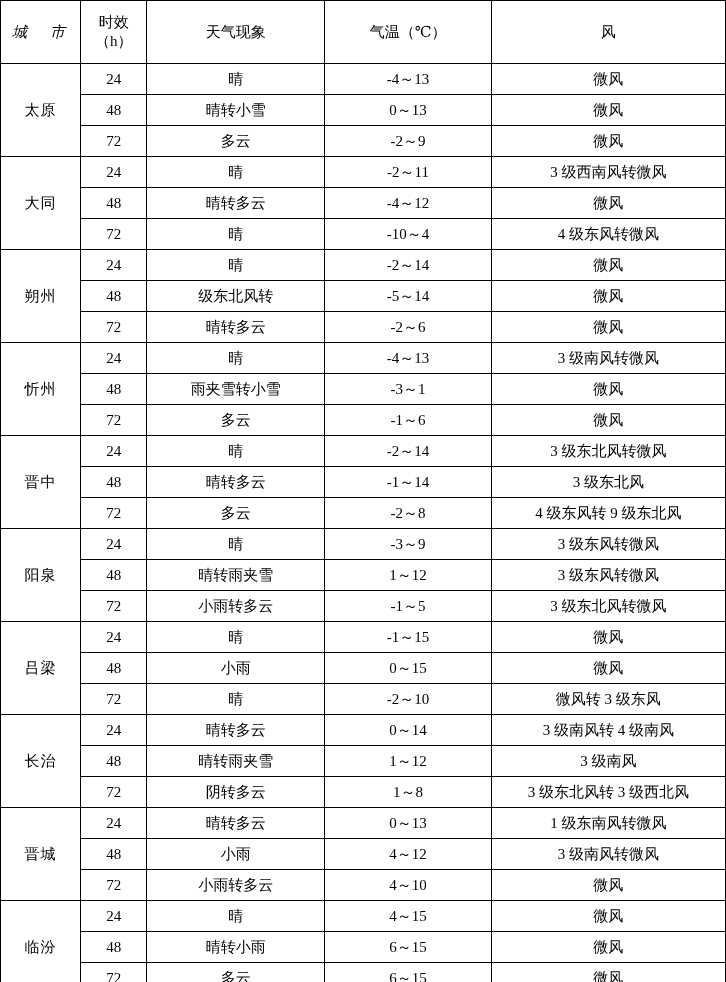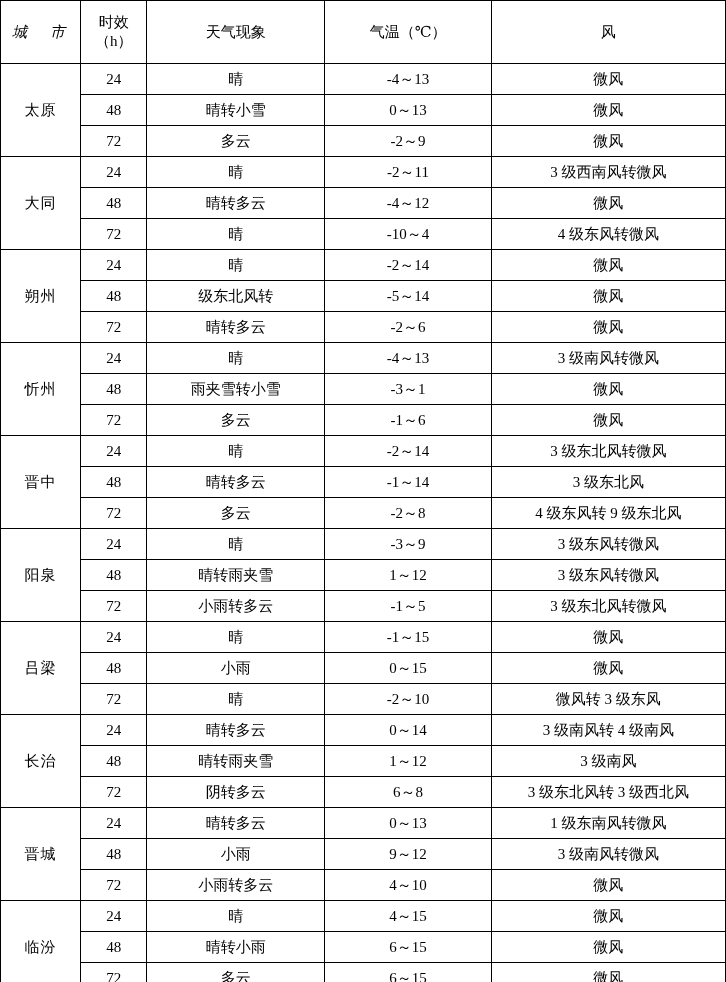--- a/index.html
+++ b/index.html
@@ -214,34 +214,34 @@
       </tr>
       <tr>
         <td class="nowrap">48</td>
         <td class="nowrap">晴转雨夹雪</td>
         <td class="nowrap">1～12</td>
         <td class="nowrap">3 级南风</td>
       </tr>
       <tr>
         <td class="nowrap">72</td>
         <td class="nowrap">阴转多云</td>
-        <td class="nowrap">6～8</td>
+        <td class="nowrap">1～8</td>
         <td class="nowrap">3 级东北风转 3 级西北风</td>
       </tr>
       <tr>
         <td class="city-cell" rowspan="3">晋城</td>
         <td class="nowrap">24</td>
         <td class="nowrap">晴转多云</td>
         <td class="nowrap">0～13</td>
         <td class="nowrap">1 级东南风转微风</td>
       </tr>
       <tr>
         <td class="nowrap">48</td>
         <td class="nowrap">小雨</td>
-        <td class="nowrap">9～12</td>
+        <td class="nowrap">4～12</td>
         <td class="nowrap">3 级南风转微风</td>
       </tr>
       <tr>
         <td class="nowrap">72</td>
         <td class="nowrap">小雨转多云</td>
         <td class="nowrap">4～10</td>
         <td class="nowrap">微风</td>
       </tr>
       <tr>
         <td class="city-cell" rowspan="3">临汾</td>

